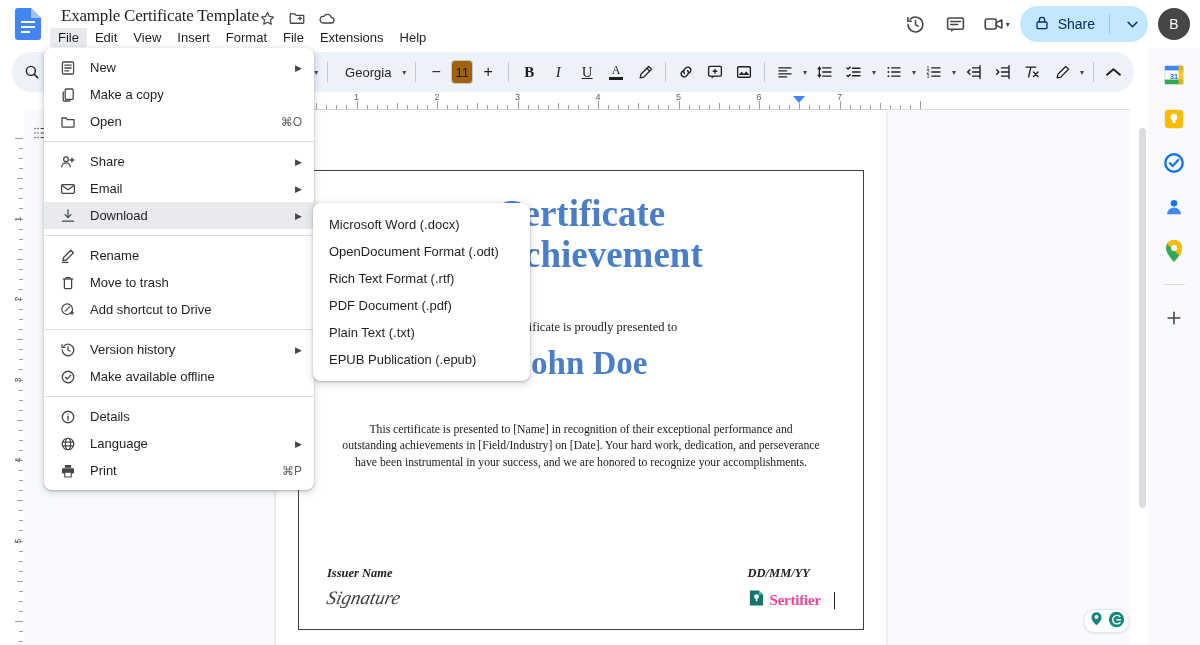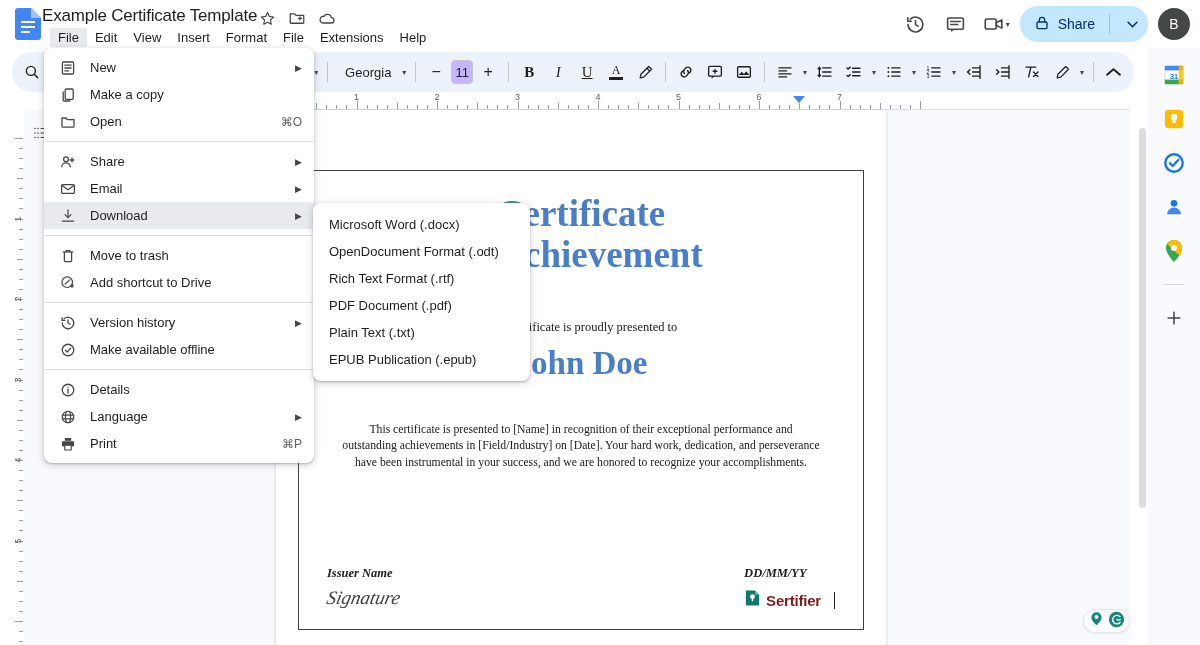--- a/index.html
+++ b/index.html
@@ -14,22 +14,22 @@
   #app { position: relative; width: 1200px; height: 645px; }
 
   
   .topbar { position: absolute; left:0; top:0; width:1200px; height:48px; background:#fff; }
   .docs-logo {
     position:absolute; left:12px; top:8px; width:32px; height:32px;
     display:flex; align-items:center; justify-content:center;
   }
   .docs-logo svg { display:block; }
   .doc-title {
-    position:absolute; left:42px; top:6px;
-    font-size:17px; color:#1f1f1f; letter-spacing:-0.2px; white-space:nowrap;
+    position:absolute; left:61px; top:6px;
+    font-size:17px; color:#1f1f1f; letter-spacing:-0.2px; white-space:nowrap;font-family:Liberation Serif, serif;
   }
   .title-icons { position:absolute; left:258px; top:9px; display:flex; gap:12px; align-items:center; }
   .title-icons .ic { width:18px; height:18px; color:#444746; display:flex; align-items:center; justify-content:center; cursor:pointer;}
   .menubar { position:absolute; left:50px; top:28px; display:flex; gap:0px; align-items:center; }
   .menuitem {
     font-size:13px; color:#1f1f1f; padding:2px 8px; border-radius:2px; cursor:pointer; white-space:nowrap;
   }
   .menuitem.active { background:#e8eaed; }
 
   .topright { position:absolute; right:10px; top:6px; display:flex; align-items:center; gap:6px; }
@@ -49,21 +49,21 @@
   
   .toolbar {
     position:absolute; left:12px; top:52px; width:1122px; height:40px;
     background:#edf2fa; border-radius:20px; display:flex; align-items:center; padding:0 6px; gap:1px;
   }
   .tb { width:28px; height:28px; border-radius:4px; display:flex; align-items:center; justify-content:center; color:#1f1f1f; cursor:pointer; flex:none;}
   .tb-sep { width:1px; height:20px; background:#c4c7c5; margin:0 5px; flex:none;}
   .tb-text { display:flex; align-items:center; height:28px; border-radius:4px; padding:0 4px 0 8px; font-size:13px; cursor:pointer; color:#1f1f1f; gap:2px; white-space:nowrap;}
   .caret { font-size:8px; color:#444746; }
   .fontsize-box {
-    width:34px; height:24px; border:1px solid #c4c7c5; border-radius:4px; background:#c4b5fd;
+    width:34px; height:24px; border:1px solid #c4c7c5; border-radius:4px; background:#a16207;
     display:flex; align-items:center; justify-content:center; font-size:13px; cursor:text;
   }
   .tb-caret { width:16px; height:28px; display:flex; align-items:center; justify-content:center; cursor:pointer; }
 
   
   .hruler { position:absolute; left:220px; top:92px; width:910px; height:18px; background:#fff; overflow:hidden;}
   .hruler .tick { position:absolute; bottom:1px; width:1px; background:#9aa0a6; }
   .hruler .num { position:absolute; top:0px; font-size:9px; color:#5f6368; transform:translateX(-50%); }
   .hruler .baseline { position:absolute; left:0; bottom:0; width:100%; height:1px; background:#dadce0;}
   .indent-marker {
@@ -97,21 +97,21 @@
     font-size:11.7px; line-height:1.42; color:#202124; margin-top:40px; padding:0 14px;
     font-family:"Liberation Serif", serif;
   }
   .cert-footer { position:absolute; left:28px; right:28px; bottom:18px; }
   .cf-row { display:flex; justify-content:space-between; align-items:flex-start; }
   .cf-left { text-align:left; }
   .cf-right { text-align:left; }
   .cf-label { font-size:12.5px; font-style:italic; font-weight:700; color:#202124; font-family:"Liberation Serif", serif; }
   .cf-sign { margin-top:6px; font-size:19px; font-style:italic; color:#3c4043; font-family:"Liberation Serif", serif; transform:skewX(-12deg); display:inline-block; }
   .sertifier { display:flex; align-items:center; gap:5px; margin-top:8px; }
-  .sertifier-name { font-size:15px; font-weight:700; color:#7f1d1d; font-family:Liberation Sans, sans-serif; letter-spacing:-0.2px;}
+  .sertifier-name { font-size:15px; font-weight:700; color:#ec4899; font-family:Liberation Serif, serif; letter-spacing:-0.2px;}
   .caretbar { display:inline-block; width:1px; height:17px; background:#1f1f1f; margin-left:8px; vertical-align:middle;}
 
   
   .scrollbar { position:absolute; right:1px; top:4px; width:8px; height:525px; }
   .scroll-thumb { position:absolute; left:1px; top:14px; width:7px; height:380px; background:#dadce0; border-radius:4px; cursor:pointer;}
 
   
   .sidepanel { position:absolute; right:0; top:48px; width:52px; height:597px; background:#f8fafd; display:flex; flex-direction:column; align-items:center; padding-top:14px; gap:18px;}
   .sp-icon { width:26px; height:26px; display:flex; align-items:center; justify-content:center; cursor:pointer; border-radius:4px;}
   .sp-sep { width:22px; height:1px; background:#dadce0; margin:2px 0;}
@@ -729,20 +729,29 @@
       </span>
       <span class="mi-label">Download</span>
       <span class="mi-arrow">▶</span>
     </div>
 
     <div class="msep"></div>
 
     <div class="mi">
       <span class="mi-ic">
         <svg width="16" height="16" viewBox="0 0 20 20" fill="none" stroke="#444746" stroke-width="1.6" stroke-linejoin="round">
+            <path d="M13.5 2.8l3.2 3.2-9 9-4 .8.8-4z"></path>
+            <path d="M3 18h7" stroke-linecap="round"></path>
+          </svg>
+      </span>
+      <span class="mi-label">Rename</span>
+    </div>
+    <div class="mi">
+      <span class="mi-ic">
+        <svg width="16" height="16" viewBox="0 0 20 20" fill="none" stroke="#444746" stroke-width="1.6" stroke-linejoin="round">
             <path d="M3.5 5h13"></path>
             <path d="M5.5 5v11a1 1 0 0 0 1 1h7a1 1 0 0 0 1-1V5"></path>
             <path d="M7.5 5V3.2h5V5"></path>
           </svg>
       </span>
       <span class="mi-label">Move to trash</span>
     </div>
     <div class="mi">
       <span class="mi-ic">
         <svg width="16" height="16" viewBox="0 0 20 20" fill="none" stroke="#444746" stroke-width="1.5" stroke-linejoin="round">

